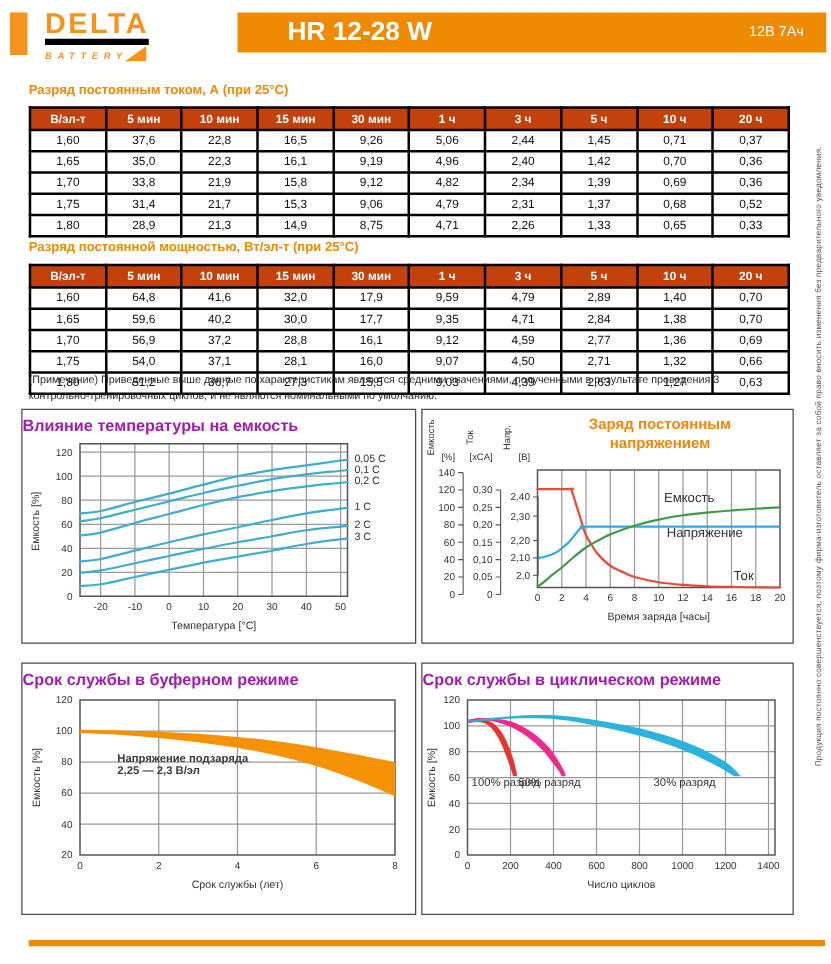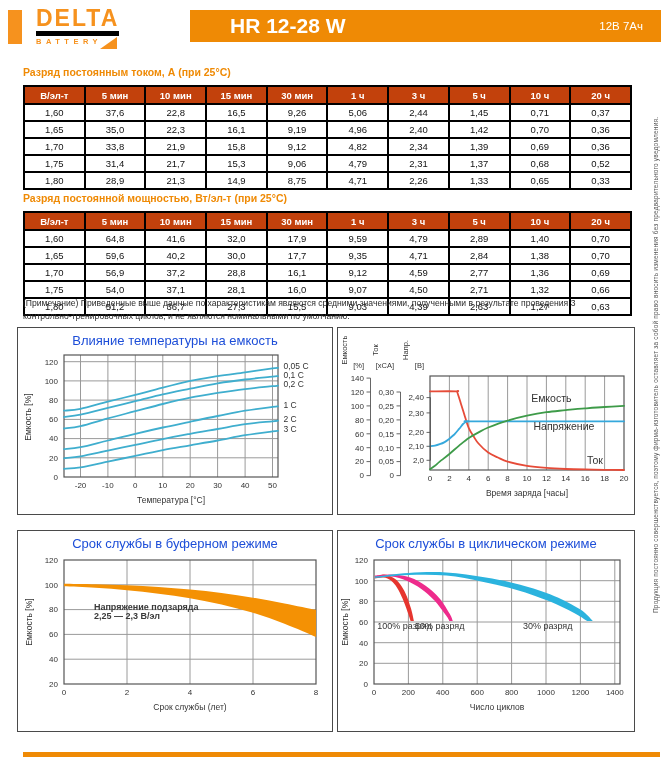--- a/index.html
+++ b/index.html
@@ -4,21 +4,21 @@
 <style>
   html,body{margin:0;padding:0;background:#fff;}
   body{font-family:"Liberation Sans","DejaVu Sans",sans-serif;}
   .page{position:relative;width:665px;height:771px;background:#fff;overflow:hidden;}
 
   
   .logo-tab{position:absolute;left:8px;top:10px;width:14px;height:34px;background:#F6921E;}
   .logo{position:absolute;left:36px;top:7px;width:120px;}
   .logo-word{color:#F6921E;font-weight:bold;font-size:23px;letter-spacing:2px;line-height:23px;
              border-bottom:5px solid #000000;display:inline-block;padding-bottom:1px;}
-  .logo-sub-row{display:flex;margin-top:1px;}
+  .logo-sub-row{display:flex;align-items:flex-end;margin-top:1px;font-style:italic;}
   .logo-sub{color:#F6921E;font-size:7.5px;font-weight:bold;letter-spacing:4.5px;}
   .logo-triangle{width:0;height:0;border-left:17px solid transparent;border-bottom:12px solid #F6921E;margin-left:-2px;}
   .titlebar{position:absolute;left:190px;top:10px;width:471px;height:32px;background:#EF8A05;
             display:flex;align-items:center;justify-content:space-between;}
   .model{color:#fff;font-weight:bold;font-size:21px;margin-left:40px;}
   .specs{color:#fff;font-size:11.5px;margin-right:18px;}
 
   
   .sec-title{position:absolute;left:23px;color:#EF8A05;font-weight:bold;font-size:10.5px;}
   #sec1{top:66px;} #sec2{top:192px;}
@@ -30,21 +30,21 @@
   table.data td{background:#fff;color:#111;font-size:9.5px;text-align:center;padding:2px 0;border:2px solid #000;}
 
   .note{position:absolute;left:23px;top:297px;width:600px;font-size:8.6px;line-height:1.55;color:#2b2b2b;}
 
   
   .panel{position:absolute;background:#fff;border:1px solid #4a4a4a;}
   #panelA{left:17px;top:327px;width:314px;height:186px;}
   #panelB{left:337px;top:327px;width:296px;height:186px;}
   #panelC{left:17px;top:530px;width:314px;height:200px;}
   #panelD{left:337px;top:530px;width:296px;height:200px;}
-  .panel-title{color:#1d4ed8;font-weight:normal;font-size:13px;text-align:center;padding-top:6px;line-height:1.15;}
+  .panel-title{color:#a21caf;font-weight:bold;font-size:13px;text-align:left;padding-top:6px;line-height:1.15;}
   .panel-title-b{position:absolute;left:92px;right:8px;top:4px;color:#F0890A;font-weight:bold;font-size:12px;
                  text-align:center;line-height:1.25;}
   svg.chart{display:block;font-family:"Liberation Sans","DejaVu Sans",sans-serif;}
   #panelB svg.chart{position:absolute;left:0;top:0;}
 
   
   .footer-bar{position:absolute;left:23px;top:752px;width:637px;height:5px;background:#EF8A05;}
   .side-note{position:absolute;right:1px;top:65px;height:600px;width:12px;
              writing-mode:vertical-rl;transform:rotate(180deg);
              font-size:6.5px;color:#555;text-align:center;letter-spacing:0.2px;}
@@ -353,20 +353,21 @@
         <text x="86" y="72.4" text-anchor="end" font-size="8" fill="#333">2,40</text>
         <line x1="88.5" y1="69.6" x2="92.5" y2="69.6" stroke="#555" stroke-width="0.9"></line>
         <line x1="92.5" y1="132.3" x2="92.5" y2="69.6" stroke="#555" stroke-width="0.9"></line>
         <text x="70" y="22" text-anchor="middle" font-size="7.5" fill="#333" transform="rotate(-90 70 22)">Напр.</text>
         <text x="86" y="40" text-anchor="end" font-size="7.5" fill="#333">[В]</text>
         <text x="213.3" y="73.8" text-anchor="middle" font-size="10.5" fill="#333">Емкость</text>
         <text x="225.9" y="101.6" text-anchor="middle" font-size="10.5" fill="#333">Напряжение</text>
         <text x="256.9" y="136.4" text-anchor="middle" font-size="10.5" fill="#333">Ток</text>
       </svg>
     <div class="panel-title-b">
+      <div>Заряд постоянным напряжением</div>
     </div>
   </div>
 
   <div class="panel" id="panelC">
     <div class="panel-title">Срок службы в буферном режиме</div>
     <svg class="chart" id="chartC" width="312" height="172">
         <line x1="109" y1="8" x2="109" y2="132" stroke="#9a9a9a" stroke-width="1"></line>
         <line x1="172" y1="8" x2="172" y2="132" stroke="#9a9a9a" stroke-width="1"></line>
         <line x1="235" y1="8" x2="235" y2="132" stroke="#9a9a9a" stroke-width="1"></line>
         <line x1="46" y1="107.2" x2="298" y2="107.2" stroke="#9a9a9a" stroke-width="1"></line>

